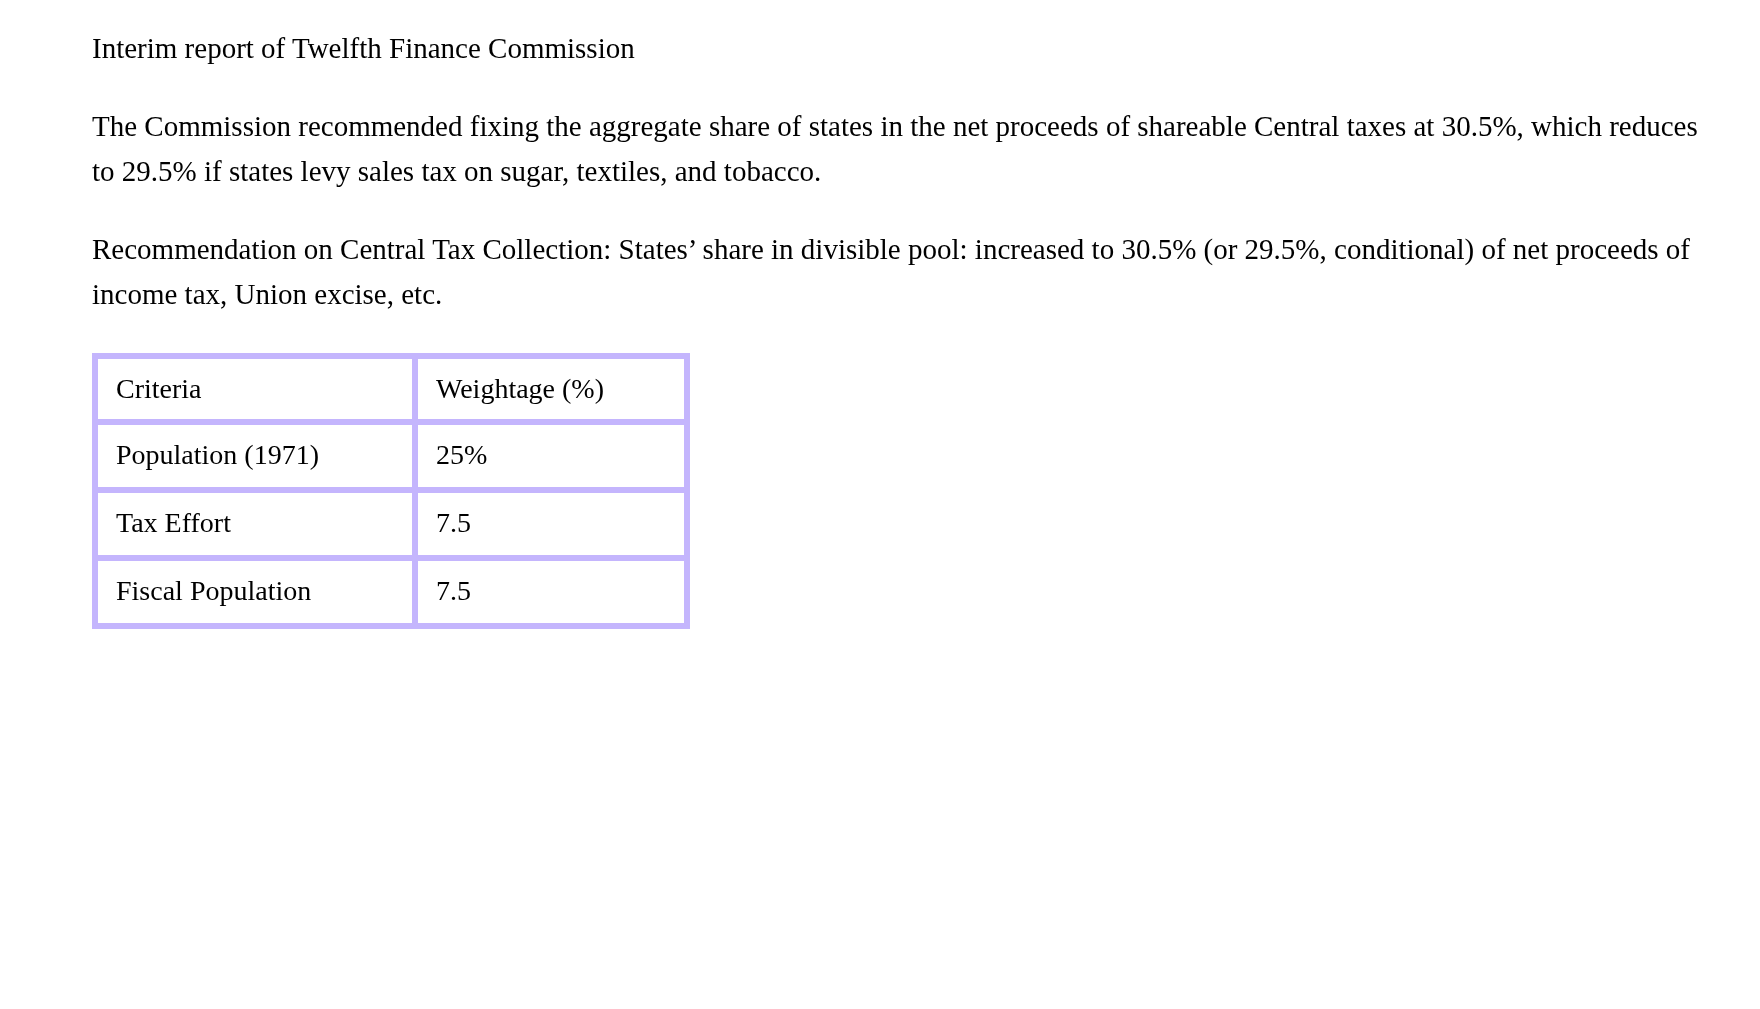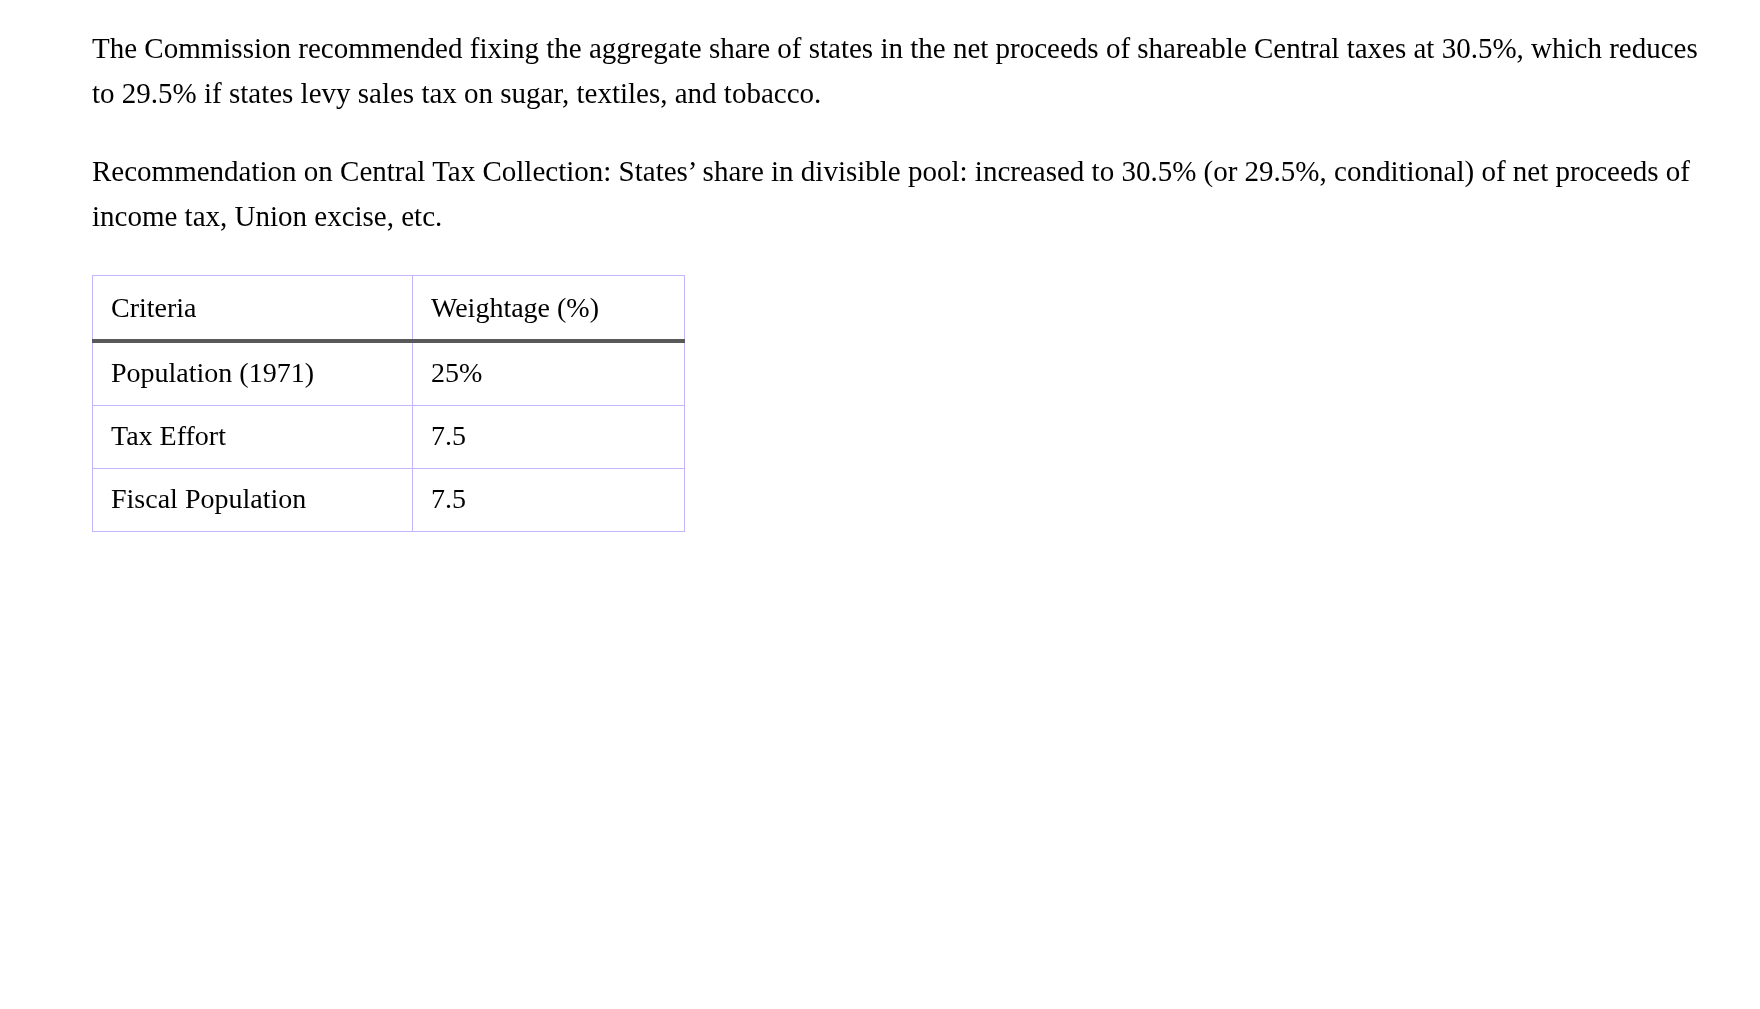--- a/index.html
+++ b/index.html
@@ -37,21 +37,21 @@
   }
   .para.tight {
     margin-bottom: 36px;
   }
   table.weights {
     border-collapse: collapse;
     margin-top: 8px;
     table-layout: fixed;
   }
   table.weights td, table.weights th {
-    border: 1px solid #c4b5fd;
+    border: 6px solid #c4b5fd;
     font-size: 28px;
     font-weight: normal;
     text-align: left;
     vertical-align: middle;
     padding: 14px 16px 16px 18px;
     height: 56px;
     box-sizing: border-box;
   }
   table.weights th {
     border-bottom: 4px solid #595959;
@@ -60,20 +60,21 @@
   }
   col.c-criteria { width: 320px; }
   col.c-weight { width: 272px; }
 </style>
 </head>
 <body>
 
 <div class="page">
 
 
+  <p class="para">Interim report of Twelfth Finance Commission</p>
 
   <p class="para">The Commission recommended fixing the aggregate share of states in the net proceeds of shareable Central taxes at 30.5%, which reduces to 29.5% if states levy sales tax on sugar, textiles, and tobacco.</p>
 
   <p class="para tight">Recommendation on Central Tax Collection: States’ share in divisible pool: increased to 30.5% (or 29.5%, conditional) of net proceeds of income tax, Union excise, etc.</p>
 
   <table class="weights">
     <colgroup>
       <col class="c-criteria">
       <col class="c-weight">
     </colgroup>

